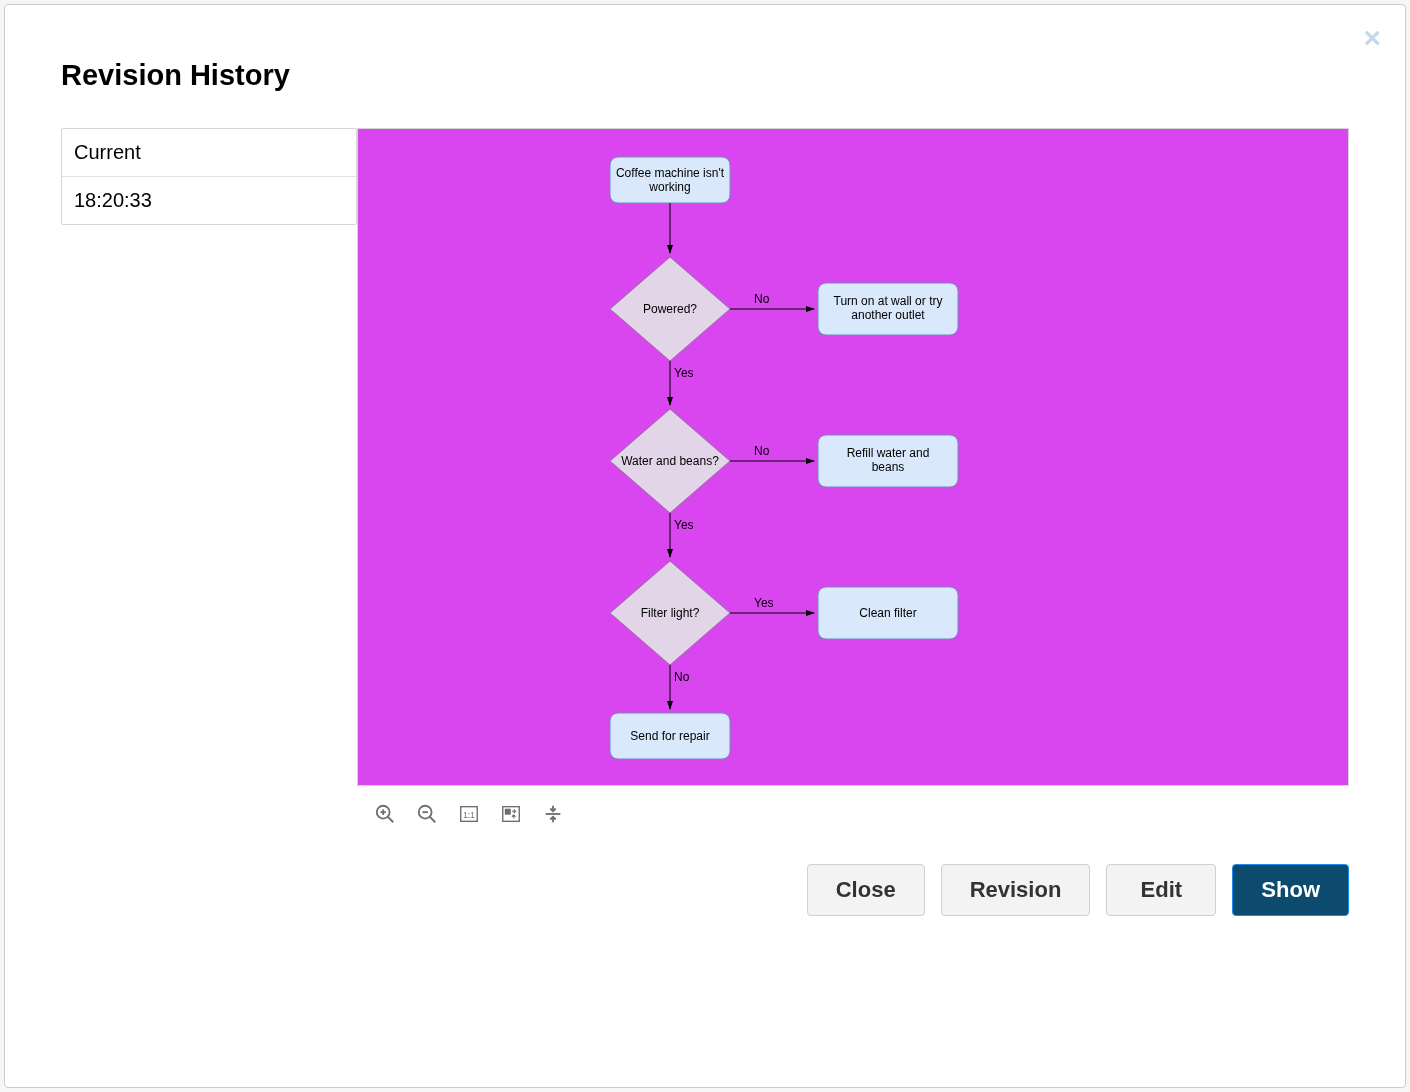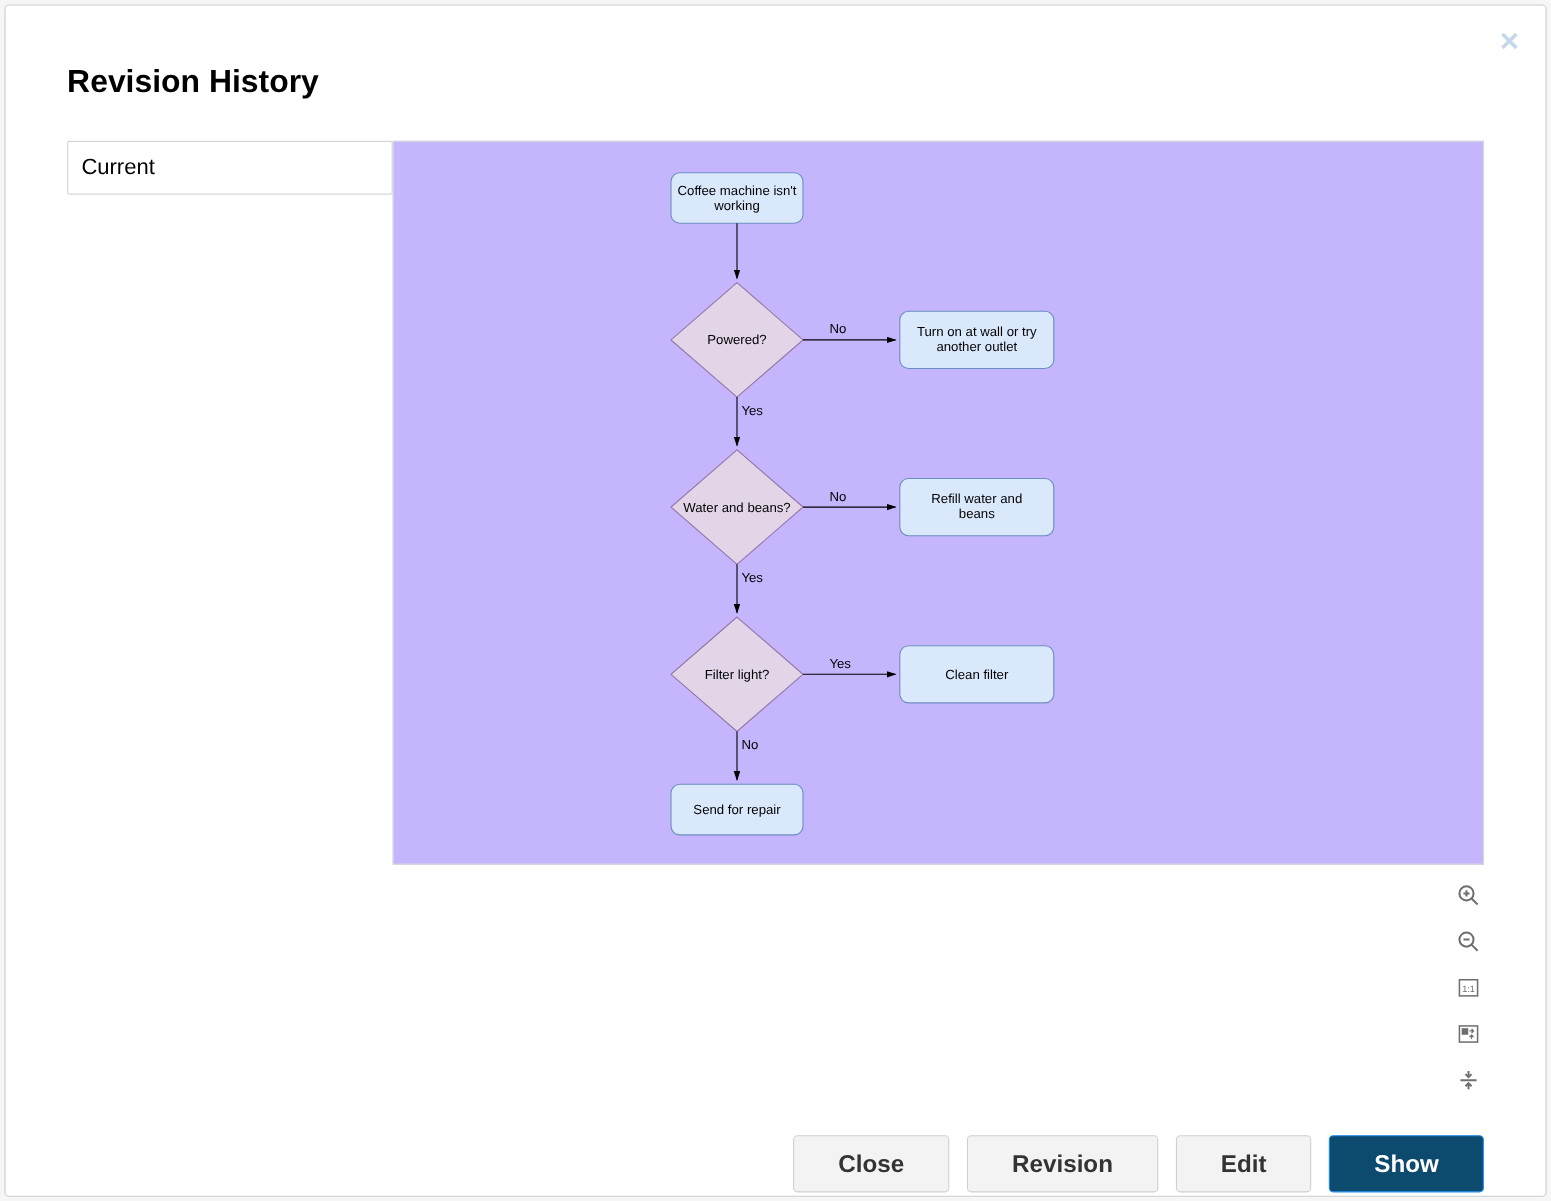--- a/index.html
+++ b/index.html
@@ -64,35 +64,34 @@
     .revision-item:last-child {
       border-bottom: none;
     }
     .revision-item.selected {
       background: #ebf2fa;
     }
     .preview-pane {
       flex: 1;
       margin-left: 0;
       border: 1px solid #d6d6d6;
-      background: #c4b5fd;
+      background: #d946ef;
       height: 658px;
       position: relative;
       text-decoration: underline;
     }
     .preview-pane svg {
       display: block;
     }
     .toolbar-row {
       display: flex;
       gap: 14px;
       margin-left: 310px;
       margin-top: 14px;
-      align-items: flex-end;
-      flex-direction: column;
+      align-items: center;
     }
     .tool-btn {
       width: 28px;
       height: 28px;
       display: flex;
       align-items: center;
       justify-content: center;
       cursor: pointer;
       color: #6e6e6e;
     }
@@ -101,21 +100,21 @@
       height: 22px;
     }
     .button-row {
       display: flex;
       gap: 16px;
       justify-content: flex-end;
       margin-top: 36px;
       padding-right: 0;
     }
     .btn {
-      padding: 12px 40px;
+      padding: 12px 28px;
       font-size: 22px;
       font-weight: 600;
       border: 1px solid #d0d0d0;
       background: #f3f3f3;
       color: #333;
       border-radius: 4px;
       cursor: pointer;
       min-width: 110px;
     }
     .btn.primary {
@@ -131,20 +130,23 @@
 
   <div class="close-x">×</div>
 
   <h1 class="title">Revision History</h1>
 
   <div class="content-row">
 
     <div class="revision-list">
       <div class="revision-item">
         <span>Current</span>
+      </div>
+      <div class="revision-item">
+        <span>18:20:33</span>
       </div>
     </div>
 
     <div class="preview-pane">
       <svg width="820" height="656" viewBox="0 0 820 656">
         <defs>
           <marker id="arrowhead" markerWidth="10" markerHeight="10" refX="8" refY="3" orient="auto">
             <path d="M0,0 L9,3 L0,6 Z" fill="#000"></path>
           </marker>
         </defs>

